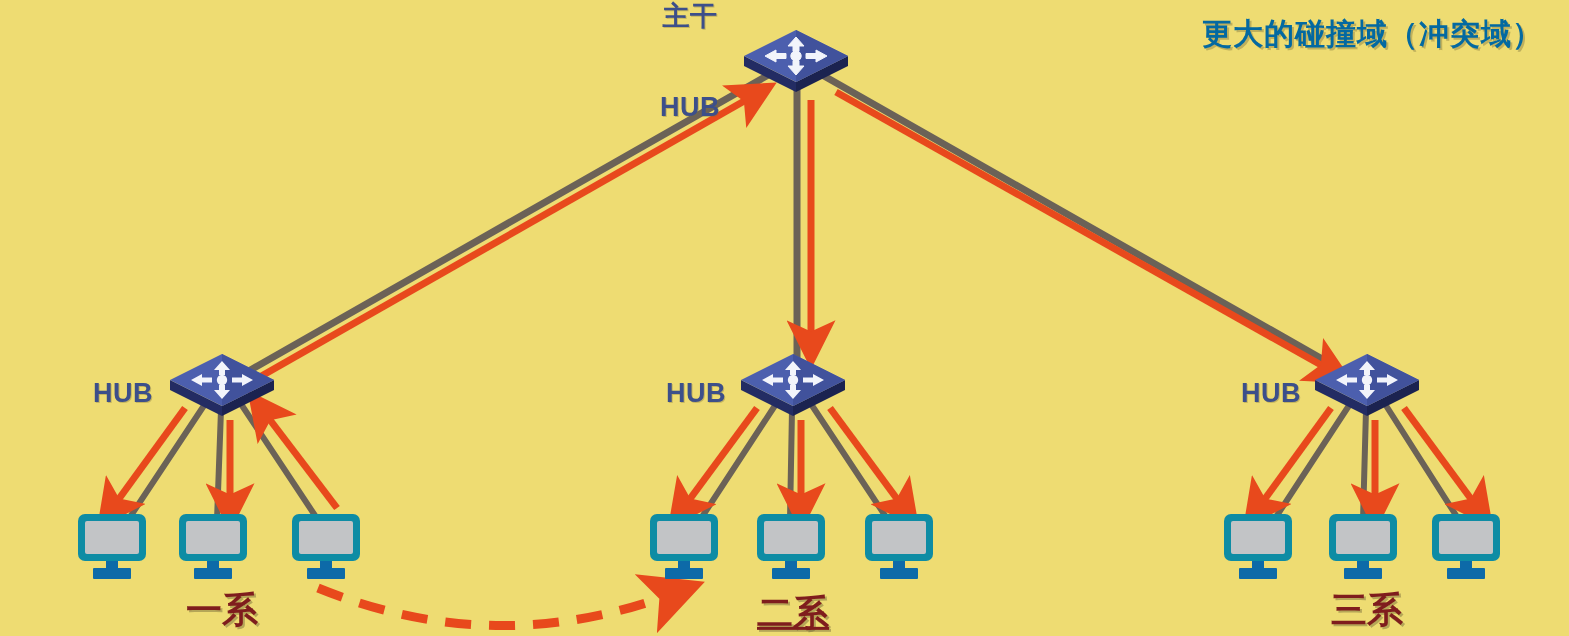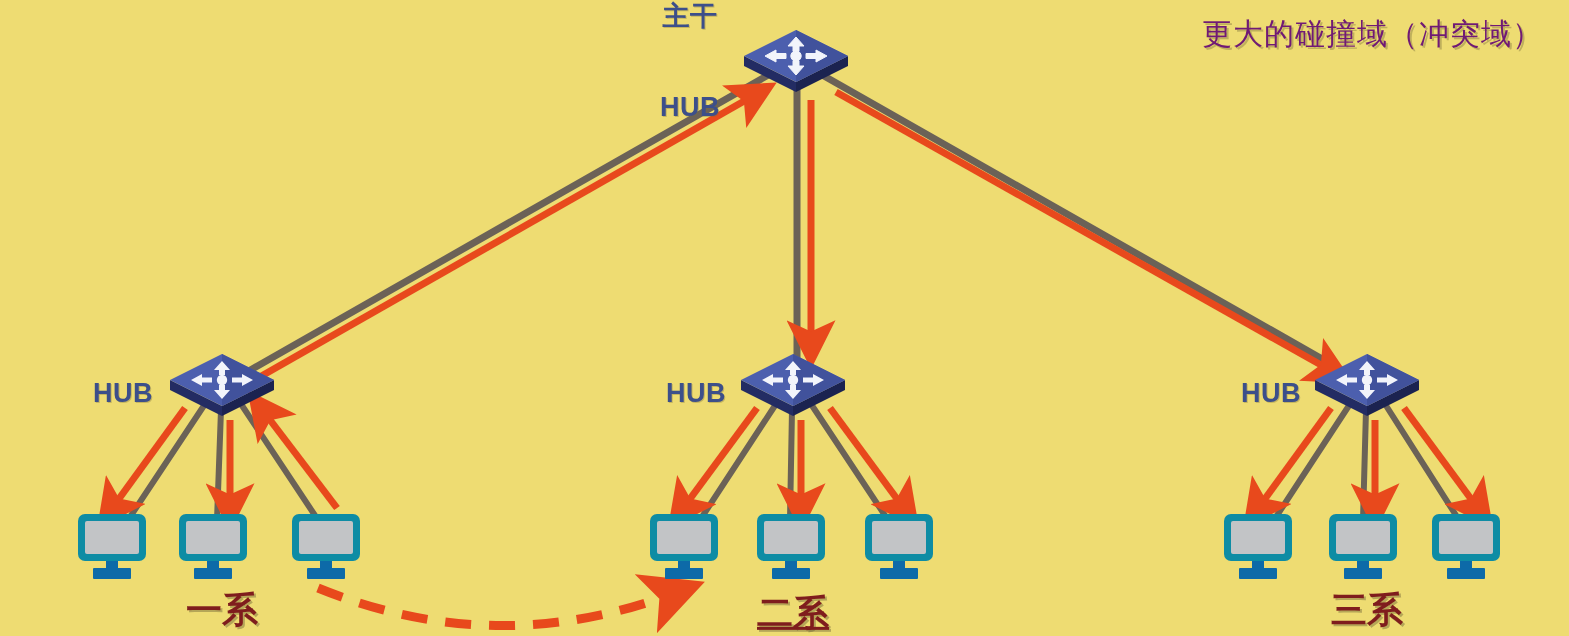--- a/index.html
+++ b/index.html
@@ -56,23 +56,23 @@
     color: #7f1d1d;
     font-size: 36px;
     font-weight: bold;
     text-shadow: 2px 2px 0 rgba(110,100,55,.45);
   }
 
   .title {
     position: absolute;
     right: 26px;
     top: 14px;
-    color: #701a75;
+    color: #0369a1;
     font-size: 30px;
-    font-weight: normal;
+    font-weight: bold;
     letter-spacing: 1px;
     text-shadow: 2px 2px 0 rgba(120,110,60,.40);
     white-space: pre;
     text-align: center;
   }
 </style>
 </head>
 <body>
 
 <div id="stage">

